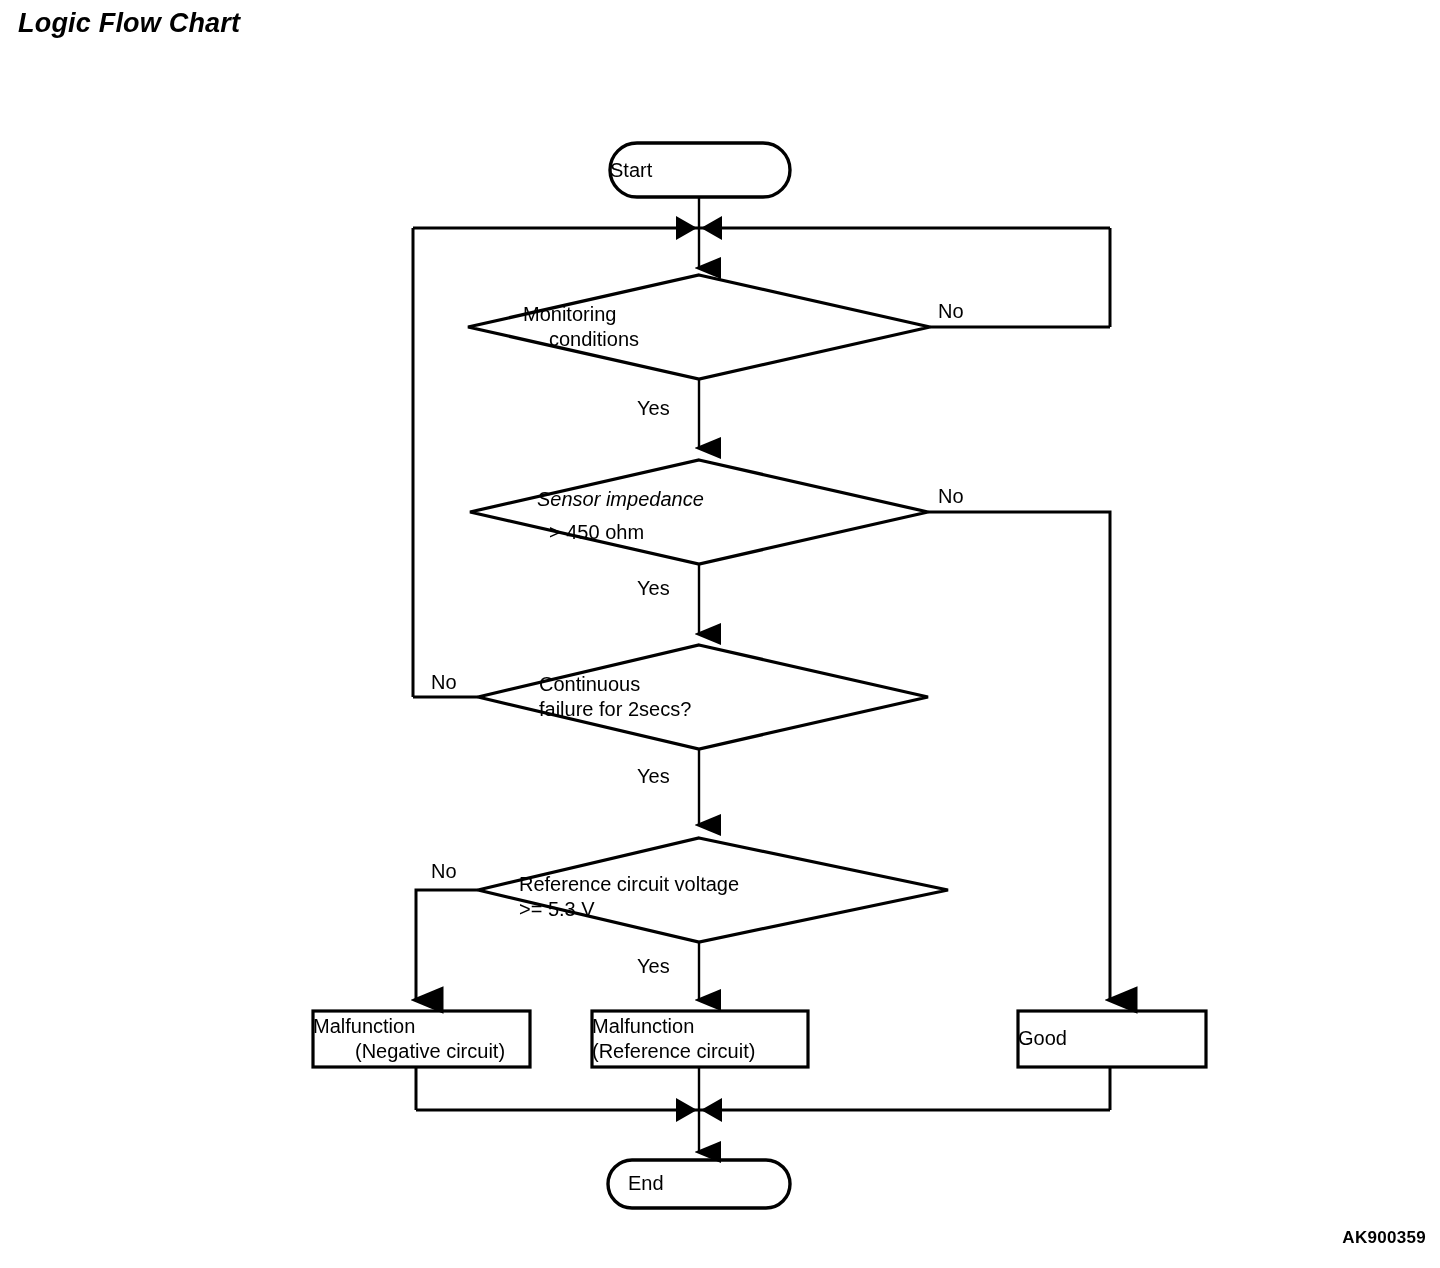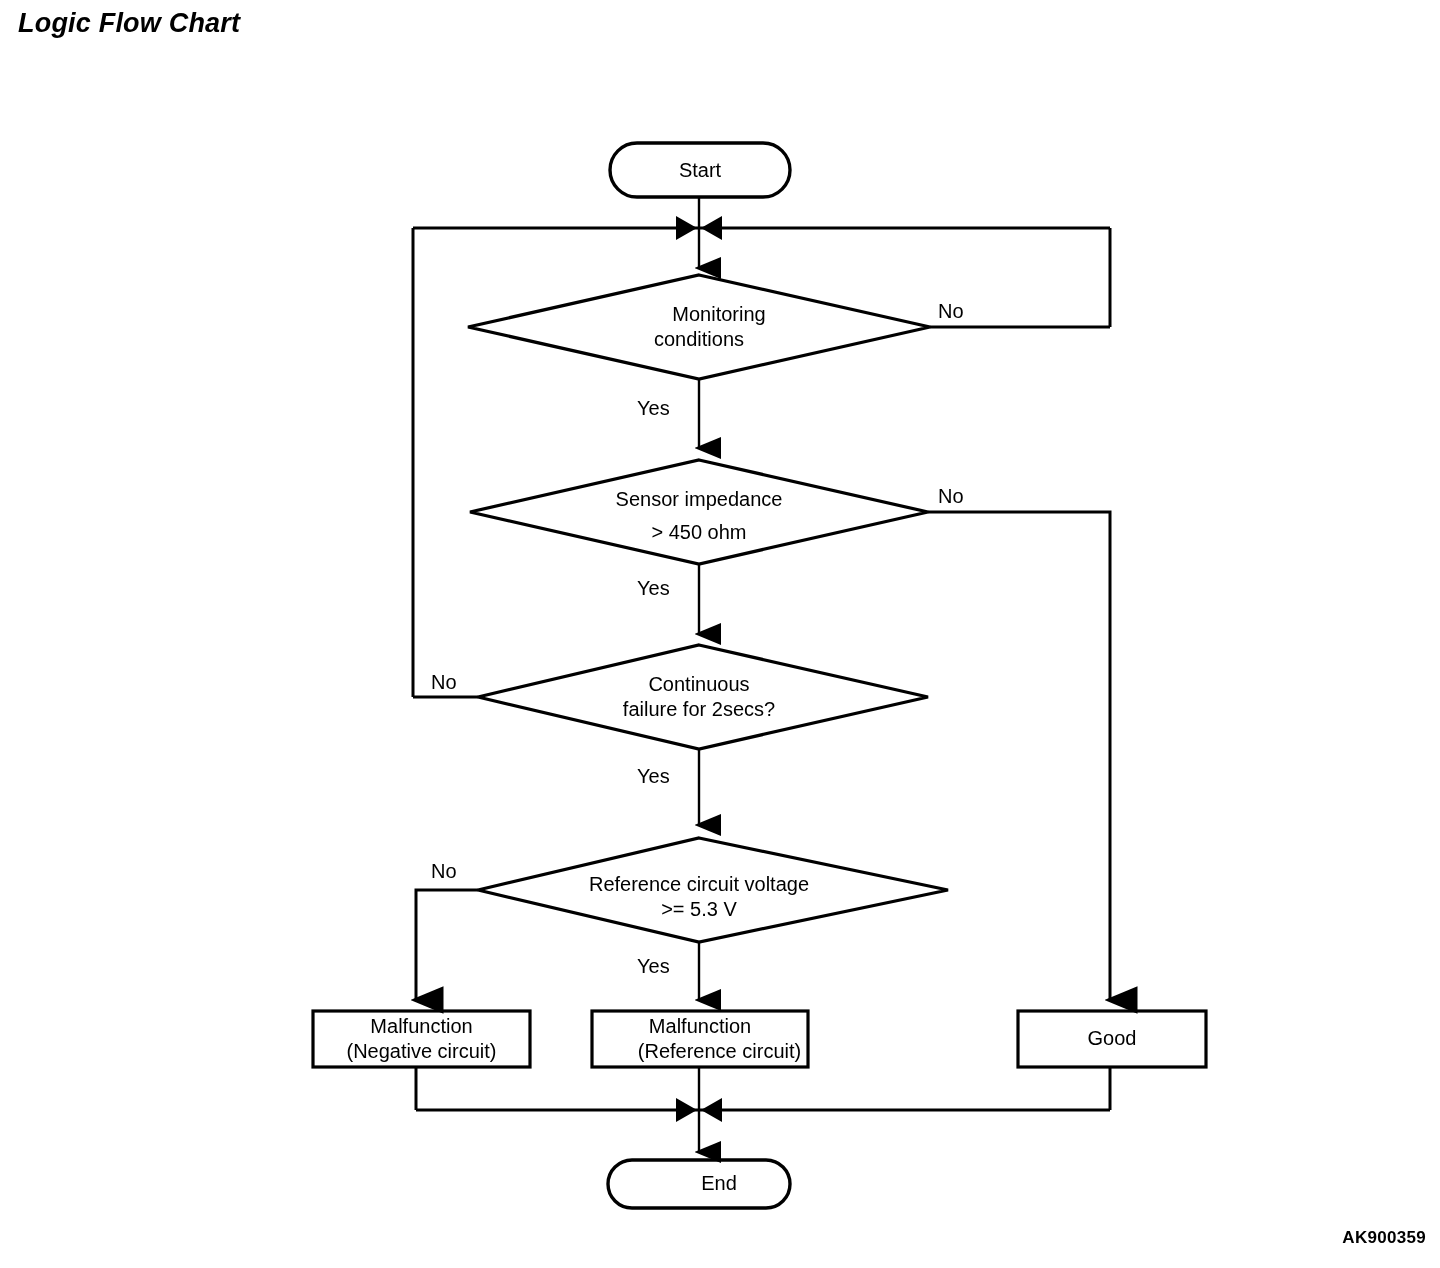--- a/index.html
+++ b/index.html
@@ -36,21 +36,20 @@
   }
   #flow-canvas {
     position: absolute;
     left: 0;
     top: 0;
     width: 1440px;
     height: 1268px;
   }
   .node-label {
     position: absolute;
-    text-align: center;
     font-size: 20px;
     line-height: 25px;
     white-space: pre;
     pointer-events: none;
   }
   .edge-label {
     position: absolute;
     font-size: 20px;
     line-height: 22px;
     white-space: pre;
@@ -123,34 +122,34 @@
 
     <path d="M 699 1110 L 699 1152" marker-end="url(#arrow-down)"></path>
 
     <rect x="608" y="1160" width="182" height="48" rx="24" ry="24" stroke-width="3.4"></rect>
 
   </g>
 </svg>
 
 <div class="node-label" style="left:610px; top:158px; width:180px;">Start</div>
 
-<div class="node-label" style="left:569px; top:302px; width:300px;">Monitoring</div>
+<div class="node-label" style="left:523px; top:302px; width:300px;">Monitoring</div>
 <div class="node-label" style="left:549px; top:327px; width:300px;">conditions</div>
 
-<div class="node-label" style="left:549px; top:487px; width:300px;">Sensor impedance</div>
+<div class="node-label" style="left:537px; top:487px; width:300px;font-style:italic;">Sensor impedance</div>
 <div class="node-label" style="left:549px; top:512px; width:300px;margin-top:8px;">&gt; 450 ohm</div>
 
 <div class="node-label" style="left:539px; top:672px; width:320px;">Continuous</div>
 <div class="node-label" style="left:539px; top:697px; width:320px;">failure for 2secs?</div>
 
 <div class="node-label" style="left:519px; top:872px; width:360px;">Reference circuit voltage</div>
 <div class="node-label" style="left:519px; top:897px; width:360px;">&gt;= 5.3 V</div>
 
 <div class="node-label" style="left:313px; top:1014px; width:217px;">Malfunction</div>
-<div class="node-label" style="left:313px; top:1039px; width:217px;">(Negative circuit)</div>
+<div class="node-label" style="left:313px; top:1039px; width:217px;padding-left:42px;">(Negative circuit)</div>
 
 <div class="node-label" style="left:592px; top:1014px; width:216px;">Malfunction</div>
 <div class="node-label" style="left:592px; top:1039px; width:255px;">(Reference circuit)</div>
 
 <div class="node-label" style="left:1018px; top:1026px; width:188px;">Good</div>
 
 <div class="node-label" style="left:628px; top:1171px; width:182px;">End</div>
 
 <div class="edge-label" style="left:938px; top:300px;">No</div>
 <div class="edge-label" style="left:637px; top:397px;">Yes</div>

